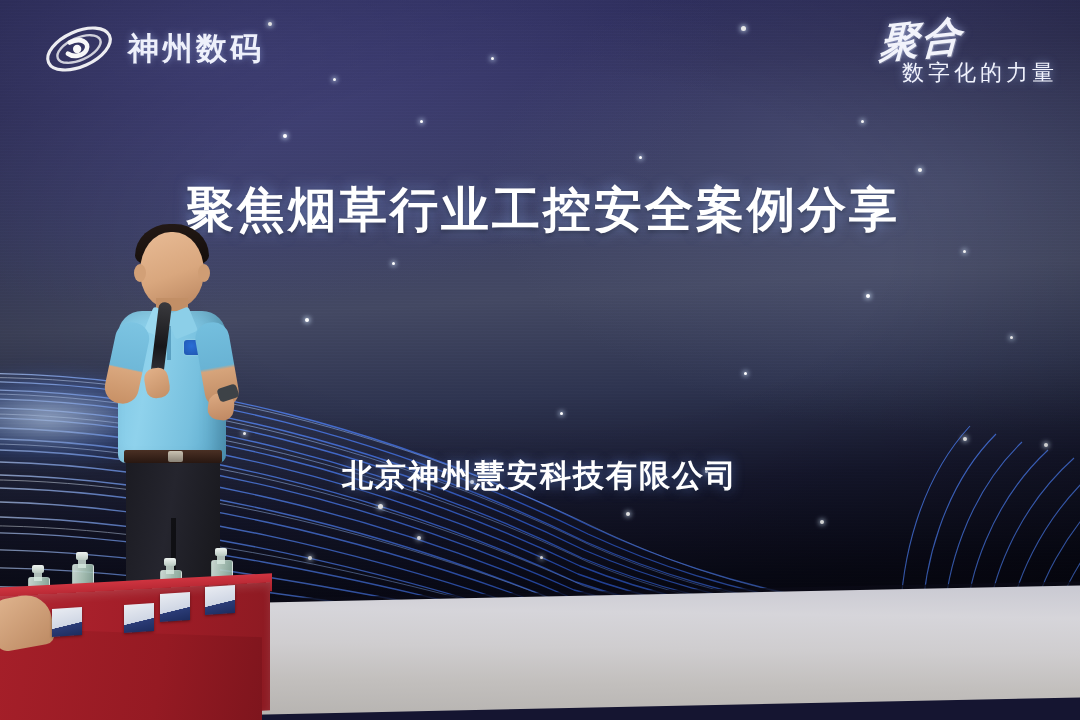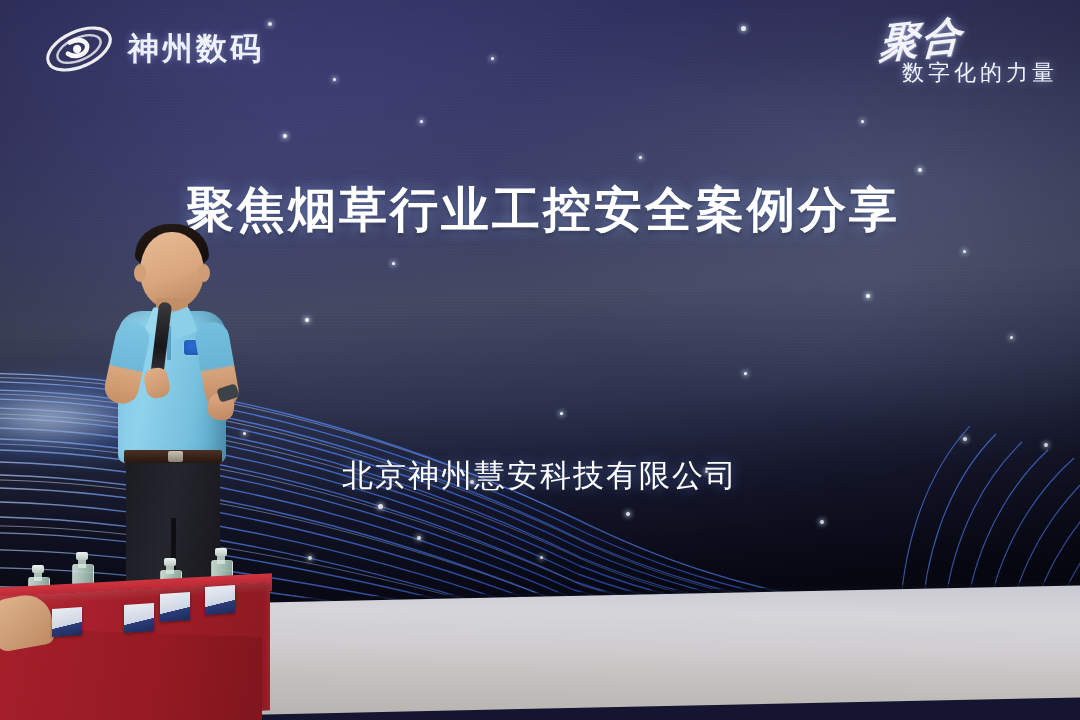--- a/index.html
+++ b/index.html
@@ -155,21 +155,21 @@
     letter-spacing: 1px;
     text-shadow: 0 0 10px rgba(160,185,255,0.5), 0 1px 4px rgba(0,0,0,0.45);
   }
   .slide-company {
     position: absolute;
     left: 0; right: 0;
     top: 455px;
     text-align: center;
     color: #ffffff;
     font-size: 31px;
-    font-weight: 400;
+    font-weight: 700;
     letter-spacing: 2px;
     text-shadow: 0 0 12px rgba(120,160,255,0.6), 0 2px 5px rgba(0,0,0,0.55);
   }
 
   
   .stage-floor {
     position: absolute;
     left: 0;
     top: 608px;
     width: 1080px;

